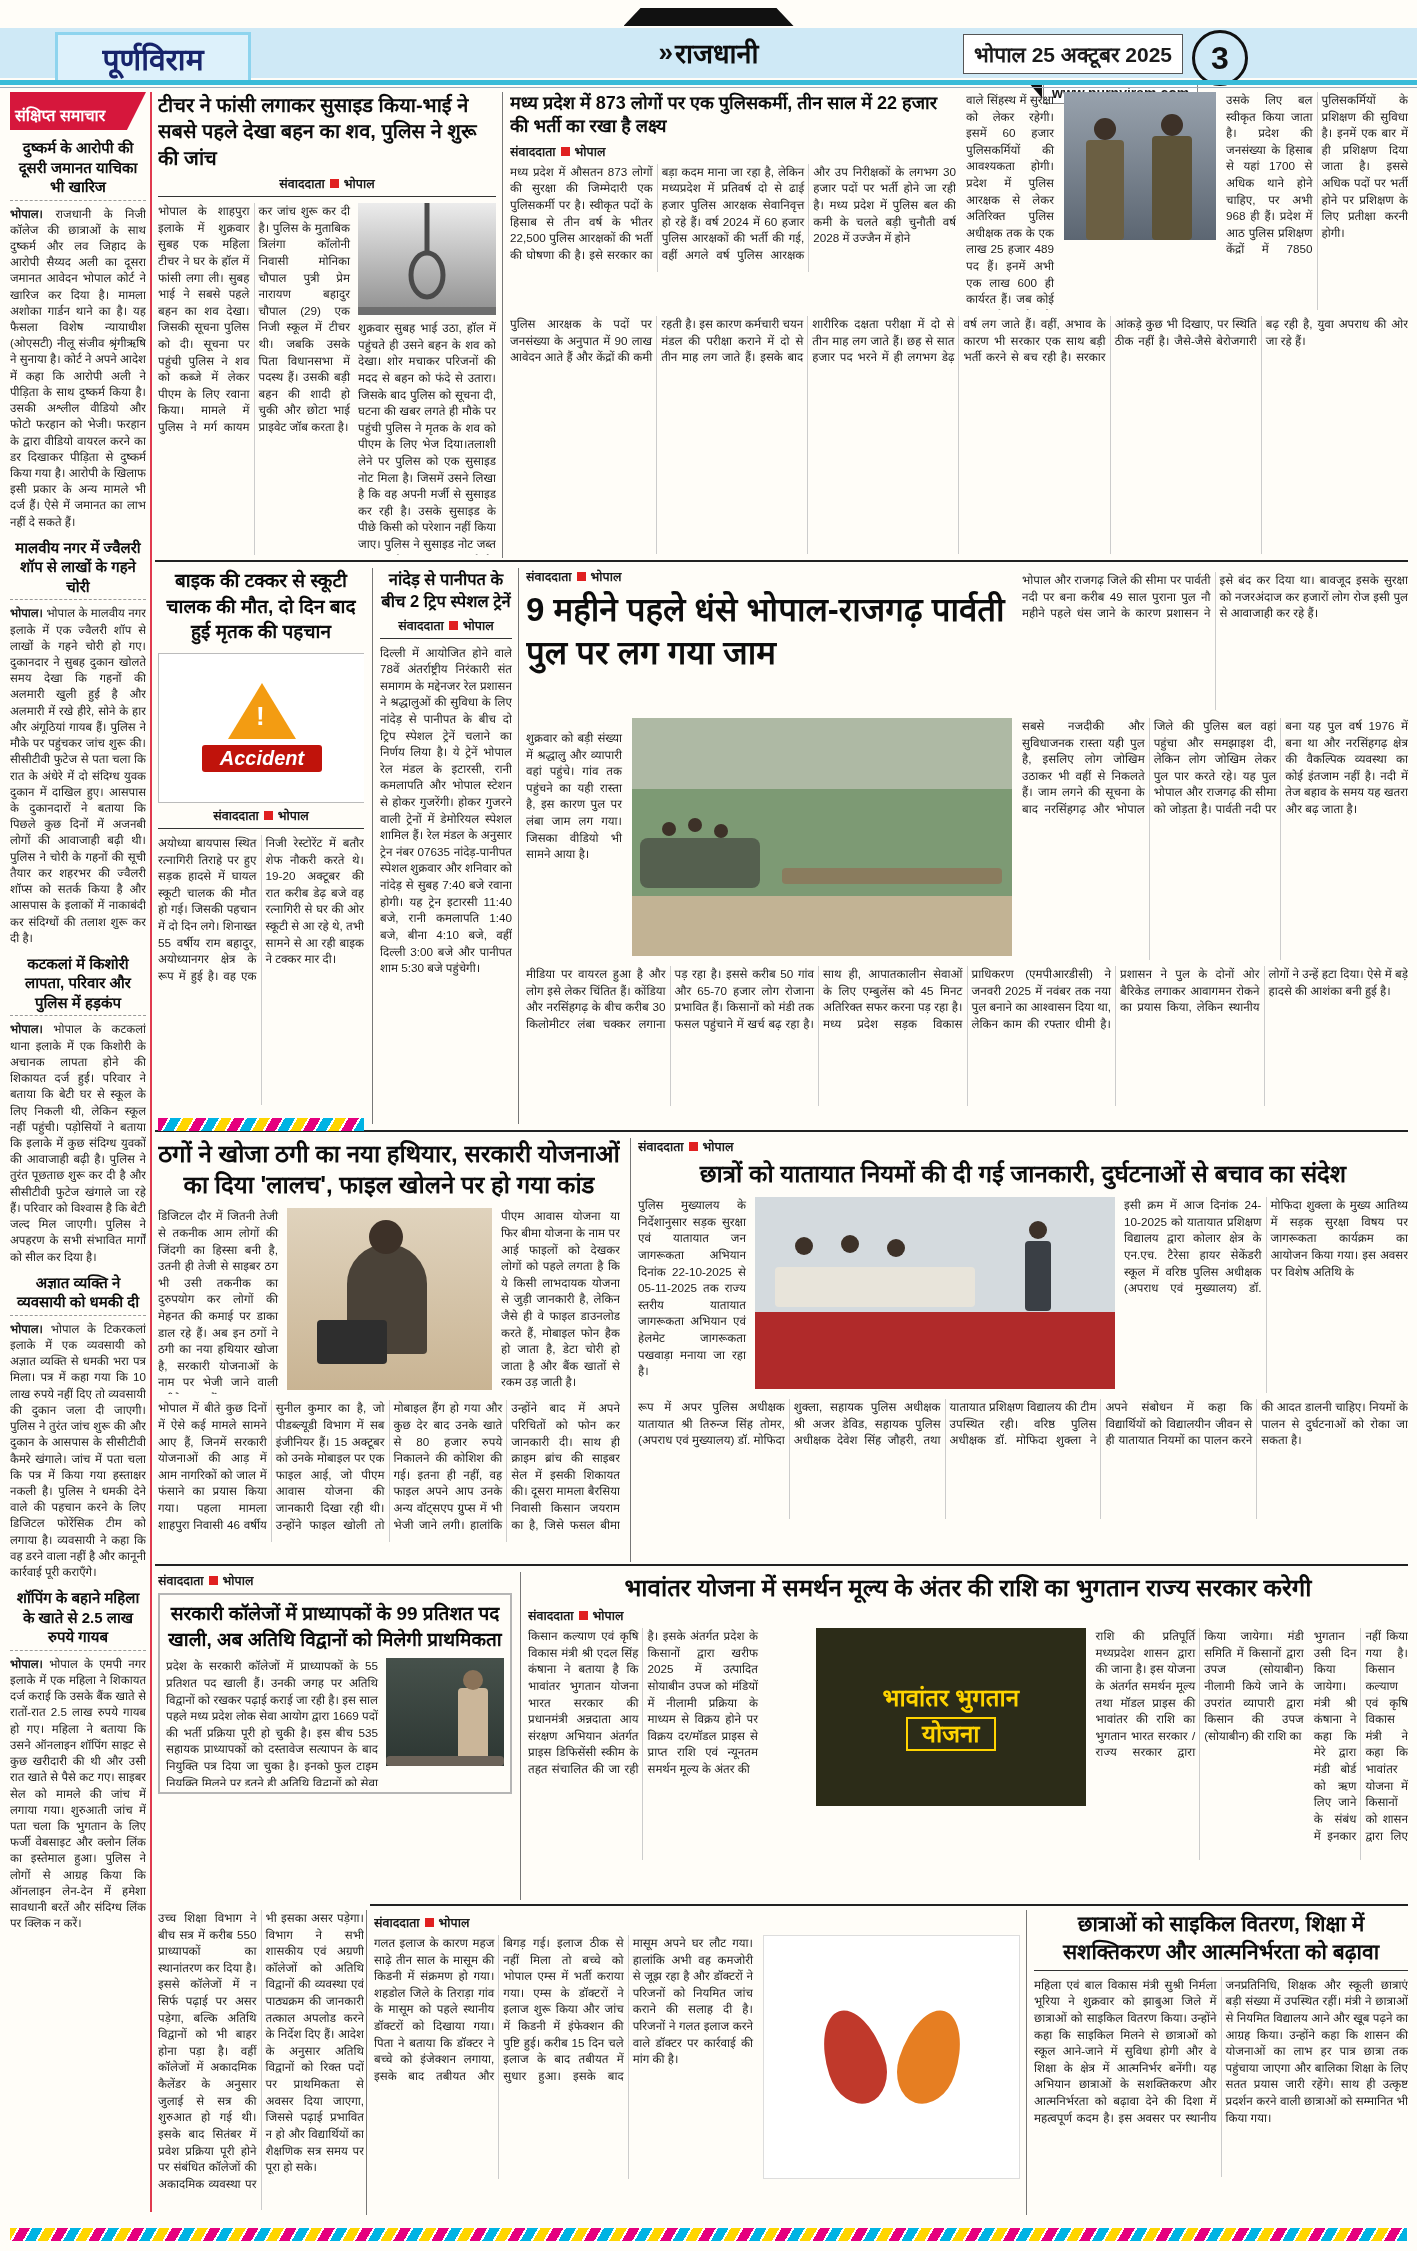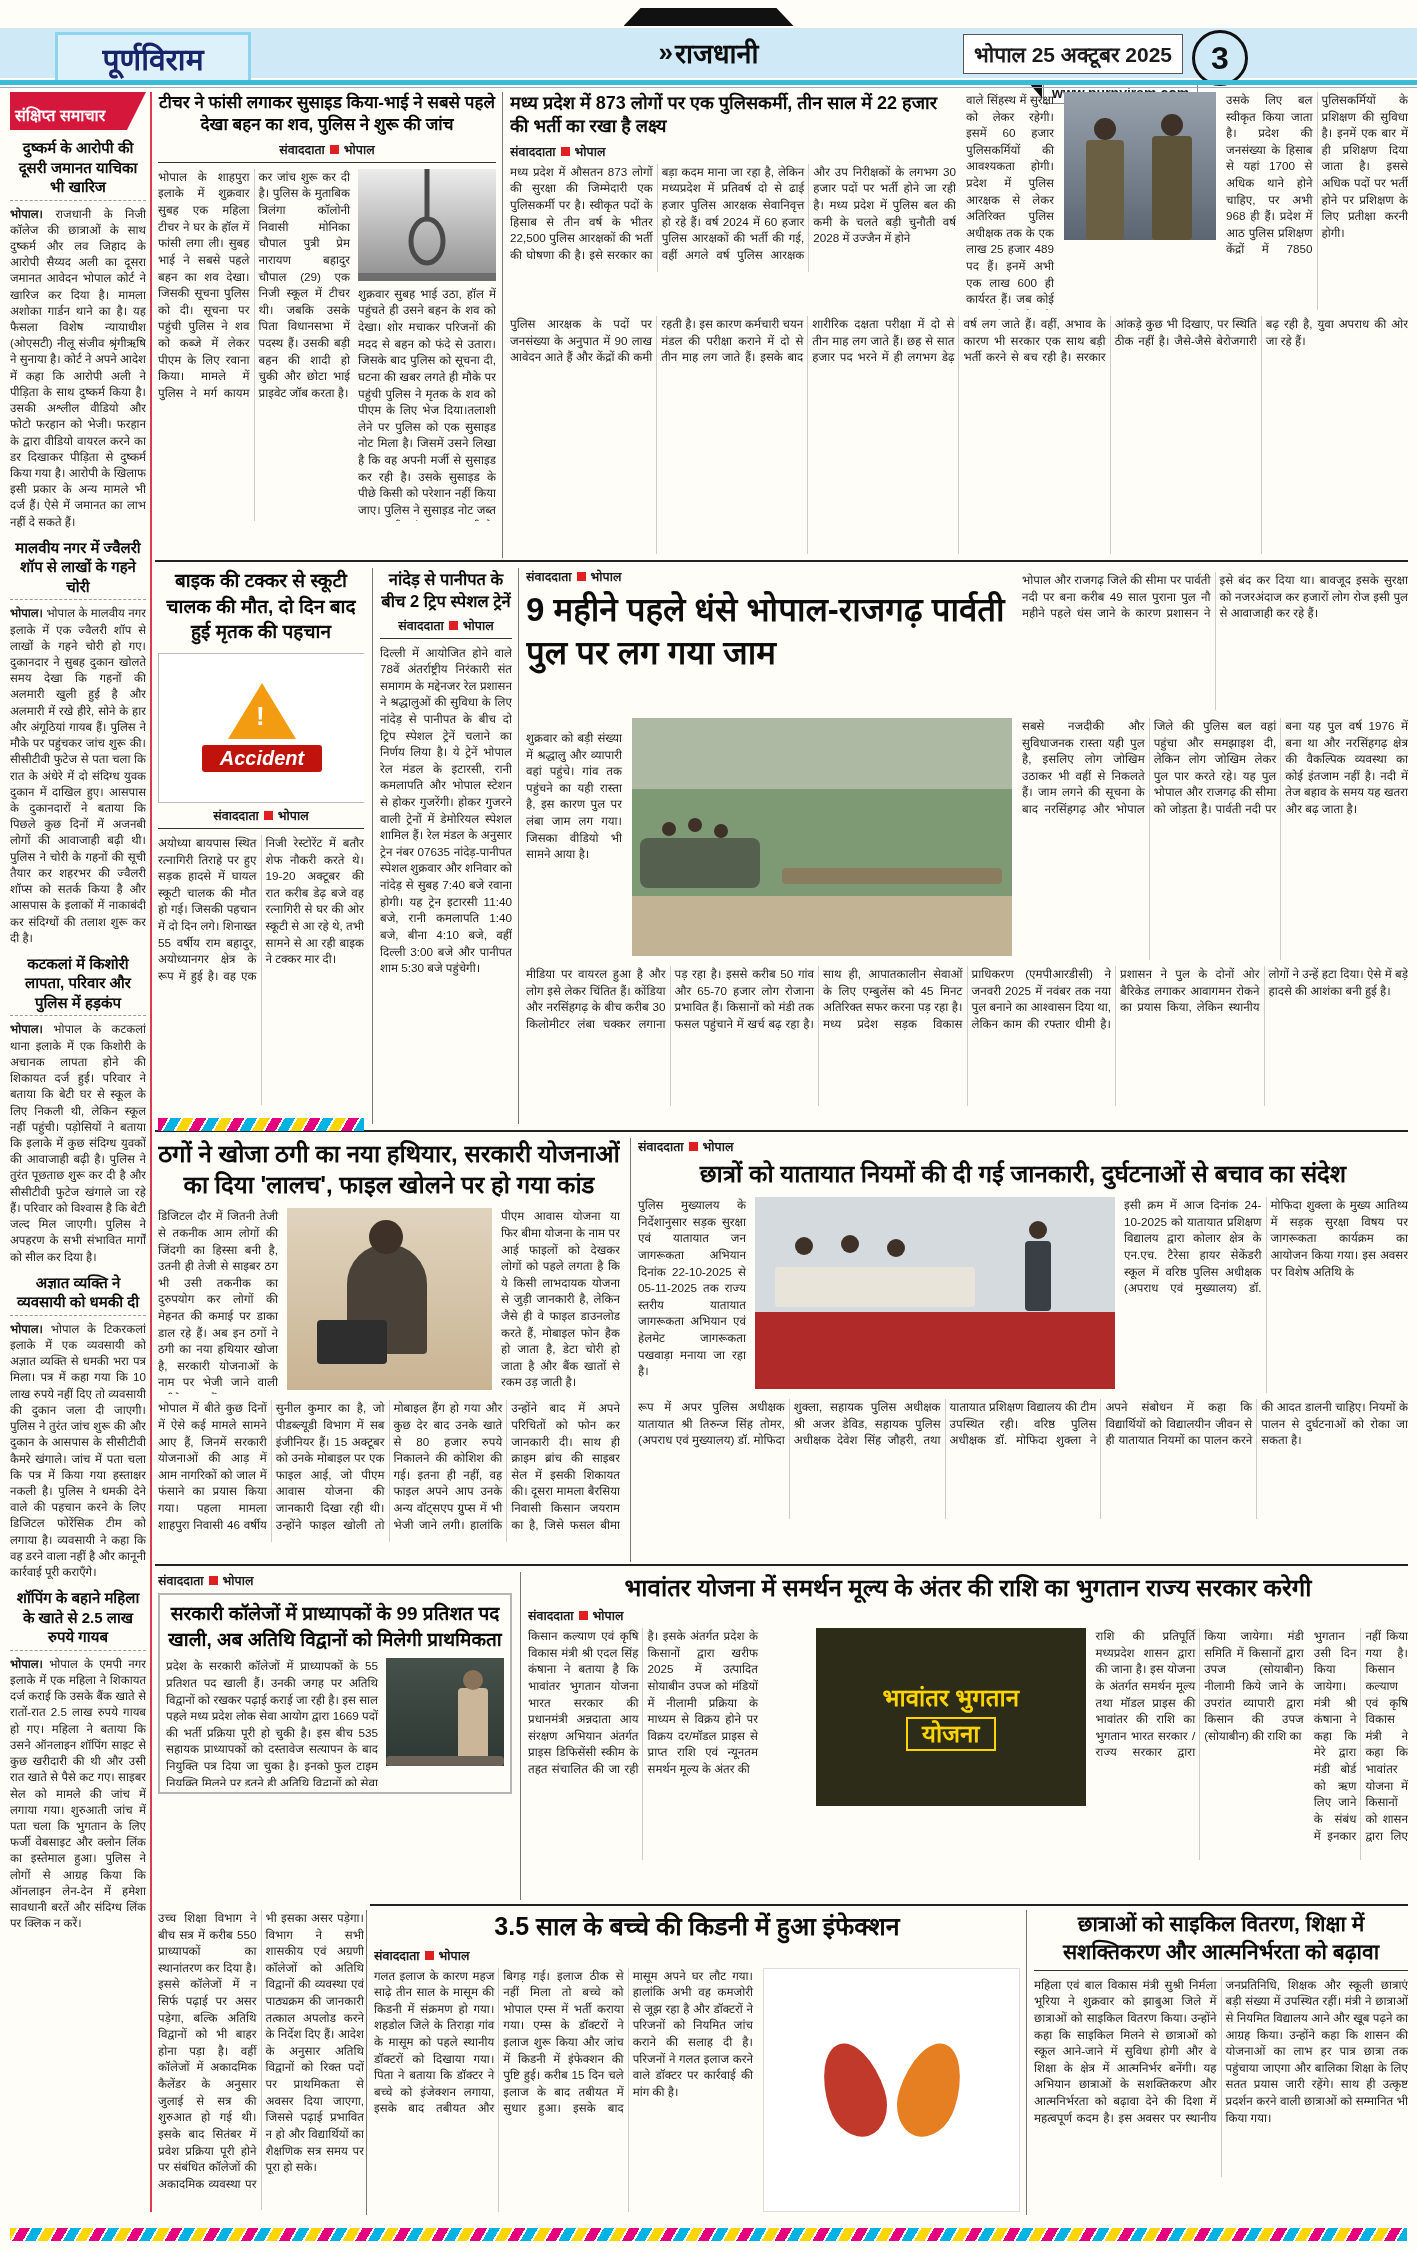--- a/index.html
+++ b/index.html
@@ -124,21 +124,21 @@
     </div>
     <div class="brief">
       <h3>शॉपिंग के बहाने महिला के खाते से 2.5 लाख रुपये गायब</h3>
       <div class="dash"></div>
       <p><span class="city">भोपाल।</span> <span>भोपाल के एमपी नगर इलाके में एक महिला ने शिकायत दर्ज कराई कि उसके बैंक खाते से रातों-रात 2.5 लाख रुपये गायब हो गए। महिला ने बताया कि उसने ऑनलाइन शॉपिंग साइट से कुछ खरीदारी की थी और उसी रात खाते से पैसे कट गए। साइबर सेल को मामले की जांच में लगाया गया। शुरुआती जांच में पता चला कि भुगतान के लिए फर्जी वेबसाइट और क्लोन लिंक का इस्तेमाल हुआ। पुलिस ने लोगों से आग्रह किया कि ऑनलाइन लेन-देन में हमेशा सावधानी बरतें और संदिग्ध लिंक पर क्लिक न करें।</span></p>
     </div>
   </div>
   <div class="red-sep"></div>
 
   <div class="art" style="left:158px;top:92px;width:338px;height:466px;">
-    <h2 style="font-size:17px;line-height:1.32;text-align:center;">टीचर ने फांसी लगाकर सुसाइड किया-भाई ने सबसे पहले देखा बहन का शव, पुलिस ने शुरू की जांच</h2>
+    <h2 style="font-size:20px;line-height:1.32;">टीचर ने फांसी लगाकर सुसाइड किया-भाई ने सबसे पहले देखा बहन का शव, पुलिस ने शुरू की जांच</h2>
     <div class="byline">
       <span>संवाददाता</span>
         <span class="sq"></span>
         <span>भोपाल</span>
     </div>
     <div class="thin"></div>
     <div style="display:flex;gap:8px;height:352px;overflow:hidden;">
       <div class="bodytxt cols2" style="flex:1;">भोपाल के शाहपुरा इलाके में शुक्रवार सुबह एक महिला टीचर ने घर के हॉल में फांसी लगा ली। सुबह भाई ने सबसे पहले बहन का शव देखा। जिसकी सूचना पुलिस को दी। सूचना पर पहुंची पुलिस ने शव को कब्जे में लेकर पीएम के लिए रवाना किया। मामले में पुलिस ने मर्ग कायम कर जांच शुरू कर दी है। पुलिस के मुताबिक त्रिलंगा कॉलोनी निवासी मोनिका चौपाल पुत्री प्रेम नारायण बहादुर चौपाल (29) एक निजी स्कूल में टीचर थी। जबकि उसके पिता विधानसभा में पदस्थ हैं। उसकी बड़ी बहन की शादी हो चुकी और छोटा भाई प्राइवेट जॉब करता है।</div>
       <div style="width:138px;">
         <div class="noose img">
@@ -317,21 +317,20 @@
       </div>
       <div class="bodytxt cols2" style="width:210px;">राशि की प्रतिपूर्ति मध्यप्रदेश शासन द्वारा की जाना है। इस योजना के अंतर्गत समर्थन मूल्य तथा मॉडल प्राइस की भावांतर की राशि का भुगतान भारत सरकार / राज्य सरकार द्वारा किया जायेगा। मंडी समिति में किसानों द्वारा उपज (सोयाबीन) नीलामी किये जाने के उपरांत व्यापारी द्वारा किसान की उपज (सोयाबीन) की राशि का</div>
       <div class="bodytxt cols2" style="flex:1;">भुगतान उसी दिन किया जायेगा। मंत्री श्री कंषाना ने कहा कि मेरे द्वारा मंडी बोर्ड को ऋण लिए जाने के संबंध में इनकार नहीं किया गया है। किसान कल्याण एवं कृषि विकास मंत्री ने कहा कि भावांतर योजना में किसानों को शासन द्वारा लिए गए निर्णय समयसीमा में लागू होंगे। हैट्रिक अंतर्गत प्रदेश के किसानों की सोयाबीन उपज की मंडियों में नीलामी उपरांत मूल्य तथा मॉडल प्राइस के अंतर की राशि का भुगतान भावांतर भुगतान योजना अंतर्गत किया जायेगा। / राज्य सरकार द्वारा किया जायेगा।</div>
     </div>
   </div>
 
   <div class="hrule" style="top:1904px;left:370px;width:1038px;"></div>
   <div class="vr" style="left:366px;top:1910px;height:305px;"></div>
 
   <div class="art" style="left:374px;top:1910px;width:646px;height:305px;">
-    <h2 style="font-size:25px;line-height:1.3;text-align:center;">3.5 साल के बच्चे की किडनी में हुआ इंफेक्शन</h2>
     <div class="byline left">
       <span>संवाददाता</span>
         <span class="sq"></span>
         <span>भोपाल</span>
     </div>
     <div style="display:flex;gap:10px;height:244px;overflow:hidden;">
       <div class="bodytxt cols3" style="flex:1;">गलत इलाज के कारण महज साढ़े तीन साल के मासूम की किडनी में संक्रमण हो गया। शहडोल जिले के तिराड़ा गांव के मासूम को पहले स्थानीय डॉक्टरों को दिखाया गया। पिता ने बताया कि डॉक्टर ने बच्चे को इंजेक्शन लगाया, इसके बाद तबीयत और बिगड़ गई। इलाज ठीक से नहीं मिला तो बच्चे को भोपाल एम्स में भर्ती कराया गया। एम्स के डॉक्टरों ने इलाज शुरू किया और जांच में किडनी में इंफेक्शन की पुष्टि हुई। करीब 15 दिन चले इलाज के बाद तबीयत में सुधार हुआ। इसके बाद मासूम अपने घर लौट गया। हालांकि अभी वह कमजोरी से जूझ रहा है और डॉक्टरों ने परिजनों को नियमित जांच कराने की सलाह दी है। परिजनों ने गलत इलाज करने वाले डॉक्टर पर कार्रवाई की मांग की है।</div>
       <div class="kidneyimg img">
         <div class="bean b1"></div>
         <div class="bean b2"></div>

